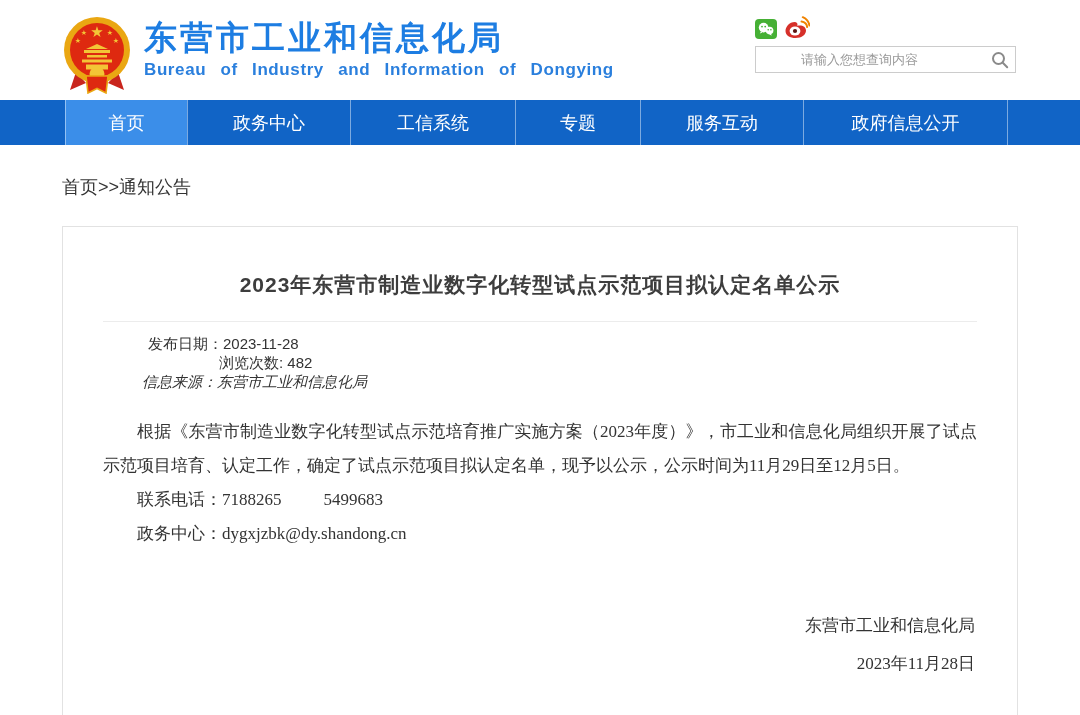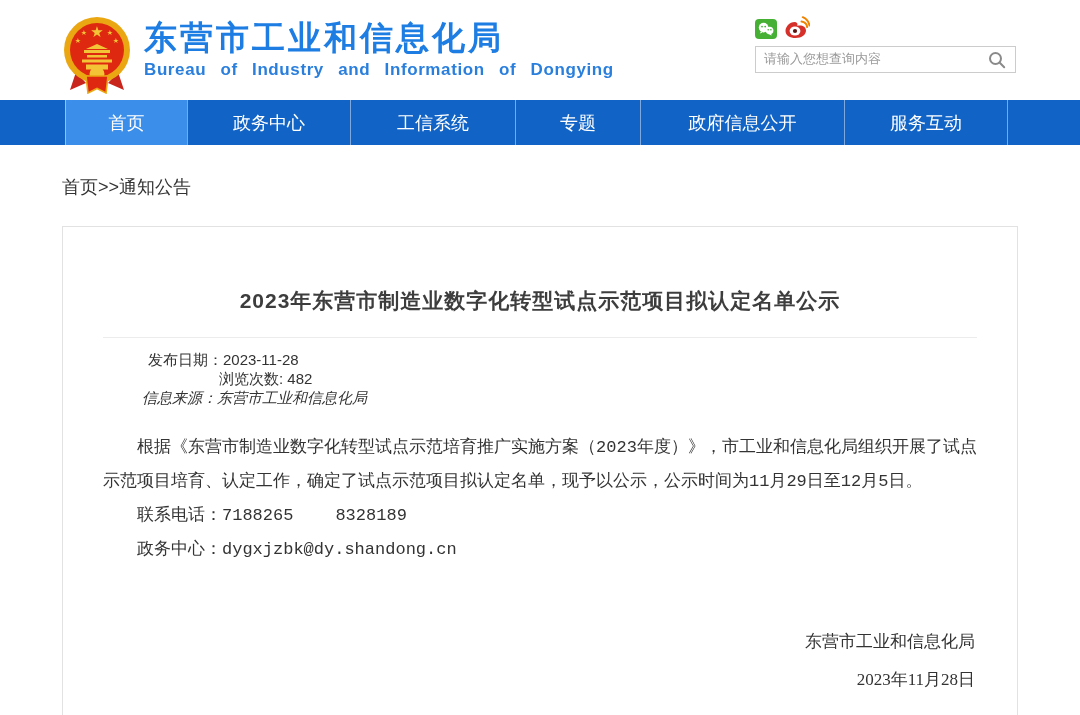--- a/index.html
+++ b/index.html
@@ -25,21 +25,21 @@
   }
   .header-right { position:absolute; top:13px; right:64px; width:261px; }
   .social { display:flex; gap:7px; align-items:flex-end; height:26px; }
   .social a { display:inline-block; line-height:0; cursor:pointer; }
   .searchbox {
     margin-top:7px; height:27px; border:1px solid #cccccc; background:#fff;
     display:flex; align-items:center;
   }
   .searchbox input {
     flex:1; border:0; outline:none; padding:0 8px; font-size:13px; color:#333;
-    font-family:Liberation Mono, monospace; background:transparent;
+    font-family:Liberation Sans, sans-serif; background:transparent;margin-left:37px;
   }
   .searchbox input::placeholder { color:#9a9a9a; }
   .search-btn { width:36px; height:100%; display:flex; align-items:center; justify-content:center; cursor:pointer; background:transparent; border:0; }
 
   
   .nav { height:45px; background:#1164c6; display:flex; }
   .nav-spacer { width:65px; }
   .nav-tab {
     display:flex; align-items:center; justify-content:center;
     color:#fff; font-size:18px; cursor:pointer;
@@ -53,32 +53,32 @@
   .breadcrumb { margin:30px 0 0 62px; font-size:18px; color:#333; }
   .breadcrumb a { color:#333; text-decoration:none; cursor:pointer; }
 
   
   .content-box {
     margin:27px 62px 0 62px; min-height:530px;
     border:1px solid #e2e2e2; background:#fff;
     padding:0 40px 90px 40px;
   }
   .article-title {
-    margin:16px; padding-top:44px; text-align:center;
+    margin:0; padding-top:44px; text-align:center;
     font-size:21px; font-weight:600; color:#3d3d3d; letter-spacing:1px;
   }
   .title-rule { border:none; border-top:1px solid #ececec; margin:22px 0 0 0; }
   .meta { display:flex; margin-top:13px; font-size:15px; color:#333; white-space:nowrap;flex-direction:column; }
   .meta-date   { margin-left:45px; }
   .meta-views  { margin-left:116px; }
   .meta-source { margin-left:39px;font-style:italic; }
 
   .article-body {
     margin-top:23px;
-    font-family:Liberation Mono, monospace;
+    font-family:Liberation Serif, serif;
     font-size:17px; line-height:34px; color:#333;
   }
   .article-body p { margin:0; text-indent:2em; text-align:justify; }
   .phone2 { margin-left:42px; }
 
   .signature {
     margin-top:56px; text-align:right; padding-right:2px;
     font-family:"Liberation Serif","DejaVu Serif",serif;
     font-size:17px; line-height:38px; color:#333;
   }
@@ -158,25 +158,25 @@
     </div>
   <div class="nav-tab w3">
       <span>政务中心</span>
     </div>
   <div class="nav-tab w2">
       <span>工信系统</span>
     </div>
   <div class="nav-tab w4">
       <span>专题</span>
     </div>
+  <div class="nav-tab w6">
+      <span>服务互动</span>
+    </div>
   <div class="nav-tab w5">
       <span>政府信息公开</span>
-    </div>
-  <div class="nav-tab w6">
-      <span>服务互动</span>
     </div>
   <div class="nav-fill"></div>
 </div>
 
 <div class="breadcrumb">
   <a>首页</a><span>&gt;&gt;</span><a>通知公告</a>
 </div>
 
 <div class="content-box">
 
@@ -184,21 +184,21 @@
   <hr class="title-rule">
 
   <div class="meta">
     <span class="meta-date"><span>发布日期：</span><span>2023-11-28</span></span>
     <span class="meta-views"><span>浏览次数:</span> <span>482</span></span>
     <span class="meta-source"><span>信息来源：</span><span>东营市工业和信息化局</span></span>
   </div>
 
   <div class="article-body">
     <p>根据《东营市制造业数字化转型试点示范培育推广实施方案（2023年度）》，市工业和信息化局组织开展了试点示范项目培育、认定工作，确定了试点示范项目拟认定名单，现予以公示，公示时间为11月29日至12月5日。</p>
-    <p><span>联系电话：</span><span>7188265</span><span class="phone2">8328189</span></p>
+    <p><span>联系电话：</span><span>7188265</span><span class="phone2">5499683</span></p>
     <p><span>政务中心：</span><span>dygxjzbk@dy.shandong.cn</span></p>
   </div>
 
   <div class="signature">
     <div>东营市工业和信息化局</div>
     <div>2023年11月28日</div>
   </div>
 
 </div>
 

